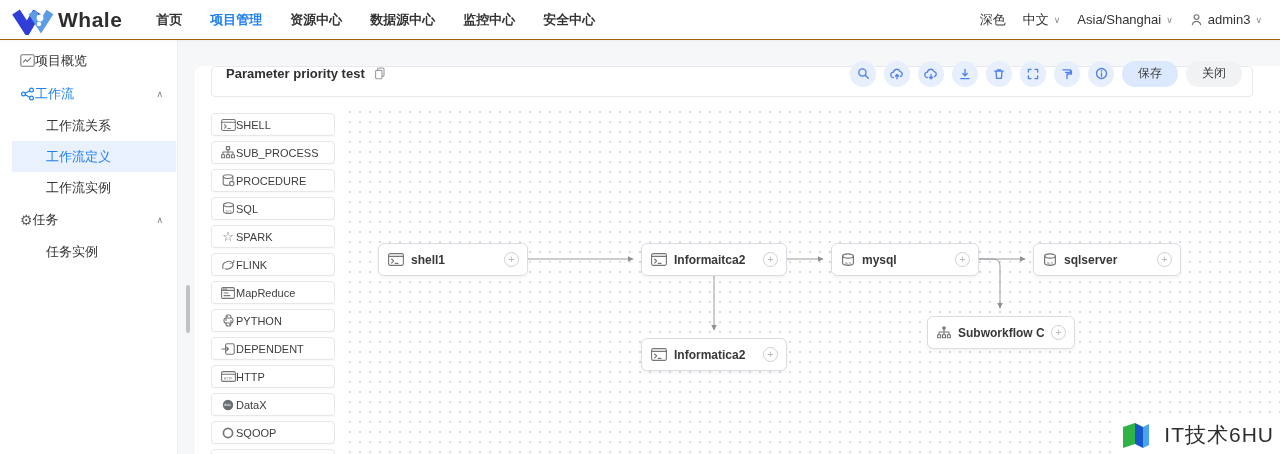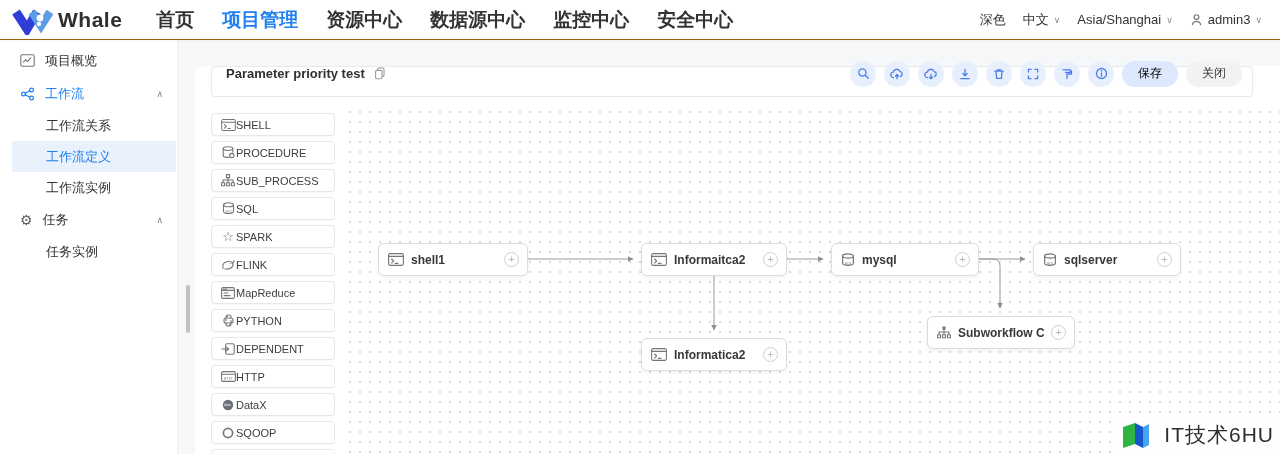--- a/index.html
+++ b/index.html
@@ -6,32 +6,32 @@
   html,body { width:1280px; height:454px; overflow:hidden;
     font-family:"Liberation Sans","DejaVu Sans",sans-serif; background:#f6f7f9; }
 
   
   .navbar { height:40px; background:#fff; display:flex; align-items:center;
     padding:0 18px 0 12px; border-bottom:1px solid #a16207;
     box-shadow:0 1px 3px rgba(0,0,0,.05); position:relative; z-index:5; }
   .brand { display:flex; align-items:center; gap:4px; margin-right:34px; }
   .brand-text { font-size:21px; font-weight:700; color:#2e2e2e; letter-spacing:.5px; }
   .nav-menu { display:flex; align-items:center; gap:28px; }
-  .nav-item { font-size:19px; font-weight:600; color:#333; cursor:pointer; text-decoration:none; }
+  .nav-item { font-size:13px; font-weight:600; color:#333; cursor:pointer; text-decoration:none; }
   .nav-item.active { color:#2080f0; }
   .nav-right { margin-left:auto; display:flex; align-items:center; gap:17px;
     font-size:13px; color:#333; }
   .nav-ctl { display:flex; align-items:center; gap:5px; cursor:pointer; }
   .caret { font-size:9px; color:#8a8a8a; }
 
   
   .app-body { display:flex; height:414px; position:relative; }
   .sidebar { width:178px; background:#fff; border-right:1px solid #efefef; padding-top:4px; }
   .side-item { height:33px; display:flex; align-items:center; padding:0 14px 0 20px;
-    font-size:13px; color:#333; cursor:pointer; gap:10px; }
+    font-size:13px; color:#333; cursor:pointer; }
   .side-item .lbl { flex:1; }
   .side-item.group-active { color:#2080f0; }
   .side-sub { height:31px; display:flex; align-items:center; padding-left:46px;
     font-size:13px; color:#333; cursor:pointer; }
   .side-sub.selected { background:#e9f1fd; color:#2080f0; margin-left:12px;
     padding-left:34px; margin-right:1px; }
   .side-caret { font-size:9px; color:#7d7d7d; }
 
   .scroll-thumb { position:absolute; left:186px; top:245px; width:4px; height:48px;
     background:#c2c2c2; border-radius:2px; }
@@ -42,21 +42,21 @@
 
   .dag-toolbar { margin:16px 27px 0 16px; height:31px; border:1px solid #e7e9ee;
     border-radius:4px; display:flex; align-items:center; padding:0 10px 16px 14px;
     background:#fff; }
   .dag-title { font-size:13px; font-weight:700; color:#303030; margin-right:9px; }
   .tool-icons { margin-left:auto; display:flex; align-items:center; gap:8px; }
   .circle-btn { width:26px; height:26px; border-radius:50%; background:#e7effd;
     display:flex; align-items:center; justify-content:center; cursor:pointer; }
   .pill { height:26px; border-radius:13px; padding:0 16px; font-size:12px;
     display:flex; align-items:center; cursor:pointer; border:none; }
-  .pill.save { background:#dbe8fd; color:#000000; }
+  .pill.save { background:#dbe8fd; color:#404040; }
   .pill.close { background:#f1f2f4; color:#333; }
 
   .dag-body { display:flex; margin-top:10px; height:347px; }
   .task-panel { width:124px; margin-left:16px; padding-top:6px; overflow:hidden; }
   .task-item { height:23px; border:1px solid #e7e7e7; border-radius:4px; background:#fff;
     box-shadow:0 1px 2px rgba(0,0,0,.03); display:flex; align-items:center;
     padding:0 8px; gap:0; margin-bottom:5px; cursor:grab; }
   .task-item .t-lbl { font-size:11px; color:#3d3d3d; }
   .task-item .t-ic { width:16px; display:flex; justify-content:center; }
 
@@ -237,39 +237,39 @@
             <span class="t-ic">
                 <svg width="15" height="12" viewBox="0 0 16 13">
                   <rect class="ic" x="0.6" y="0.6" width="14.8" height="11.8" rx="1.6"></rect>
                   <path class="ic" d="M0.6,3.4 H15.4 M3.6,6 L5.6,8 L3.6,10 M7.2,10.4 H10"></path>
                 </svg>
               </span>
             <span class="t-lbl">SHELL</span>
           </div>
           <div class="task-item">
             <span class="t-ic">
-                <svg width="13" height="13" viewBox="0 0 13 13">
-                  <ellipse class="ic" cx="6" cy="2.6" rx="4.8" ry="1.9"></ellipse>
-                  <path class="ic" d="M1.2,2.6 V9.6 a4.8,1.9 0 0 0 6,1.7 M10.8,2.6 V6.2"></path>
-                  <circle class="ic" cx="9.8" cy="9.6" r="2.2"></circle>
-                </svg>
-              </span>
-            <span class="t-lbl">PROCEDURE</span>
-          </div>
-          <div class="task-item">
-            <span class="t-ic">
                 <svg width="14" height="13" viewBox="0 0 14 13">
                   <rect class="ic" x="5.4" y="0.6" width="3.2" height="3"></rect>
                   <path class="ic" d="M7,3.6 V6 M2,8.4 V6 H12 V8.4 M7,6 V8.4"></path>
                   <rect class="ic" x="0.6" y="8.8" width="3" height="3"></rect>
                   <rect class="ic" x="5.5" y="8.8" width="3" height="3"></rect>
                   <rect class="ic" x="10.4" y="8.8" width="3" height="3"></rect>
                 </svg>
               </span>
             <span class="t-lbl">SUB_PROCESS</span>
+          </div>
+          <div class="task-item">
+            <span class="t-ic">
+                <svg width="13" height="13" viewBox="0 0 13 13">
+                  <ellipse class="ic" cx="6" cy="2.6" rx="4.8" ry="1.9"></ellipse>
+                  <path class="ic" d="M1.2,2.6 V9.6 a4.8,1.9 0 0 0 6,1.7 M10.8,2.6 V6.2"></path>
+                  <circle class="ic" cx="9.8" cy="9.6" r="2.2"></circle>
+                </svg>
+              </span>
+            <span class="t-lbl">PROCEDURE</span>
           </div>
           <div class="task-item">
             <span class="t-ic">
                 <svg width="13" height="13" viewBox="0 0 13 13">
                   <ellipse class="ic" cx="6.5" cy="2.8" rx="5" ry="2"></ellipse>
                   <path class="ic" d="M1.5,2.8 V9.5 a5,2 0 0 0 10,0 V2.8"></path>
                   <text x="3.4" y="11" font-size="3.6" fill="#767676" stroke="none">SQL</text>
                 </svg>
               </span>
             <span class="t-lbl">SQL</span>

